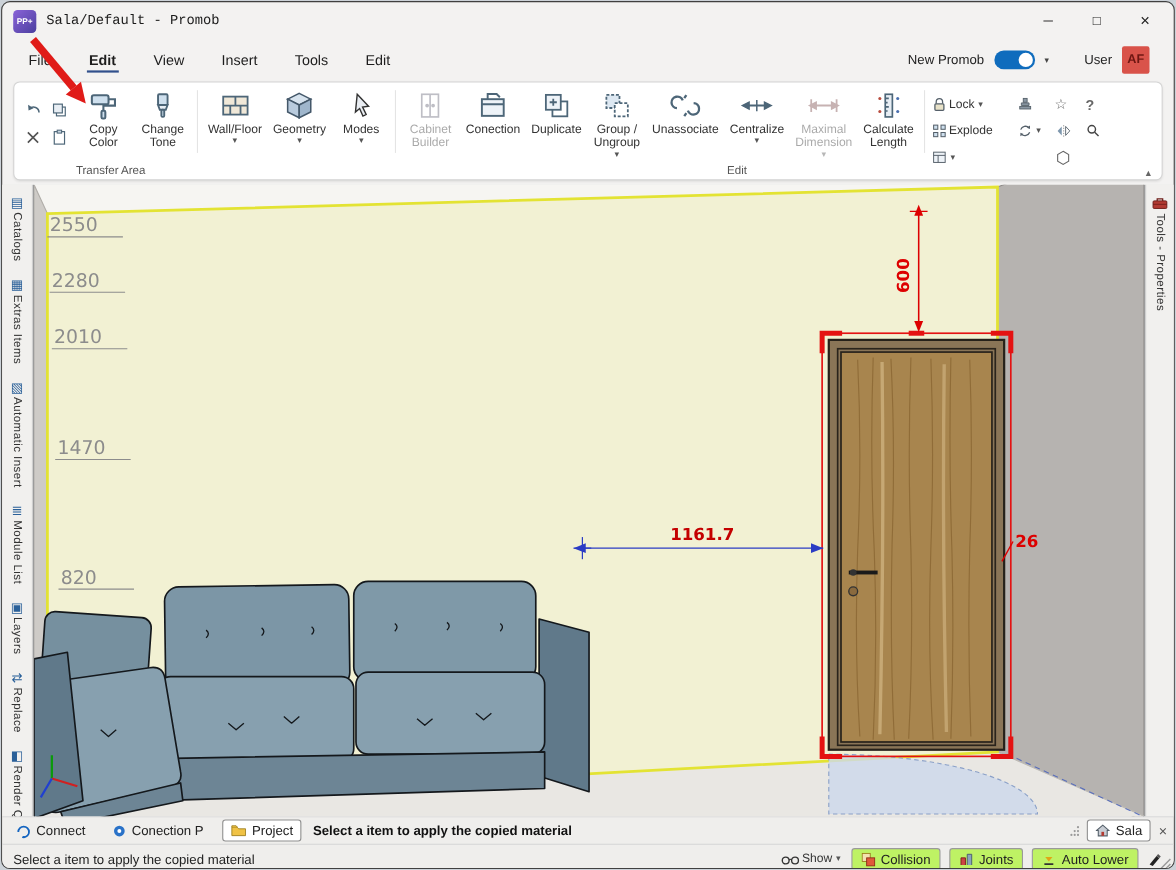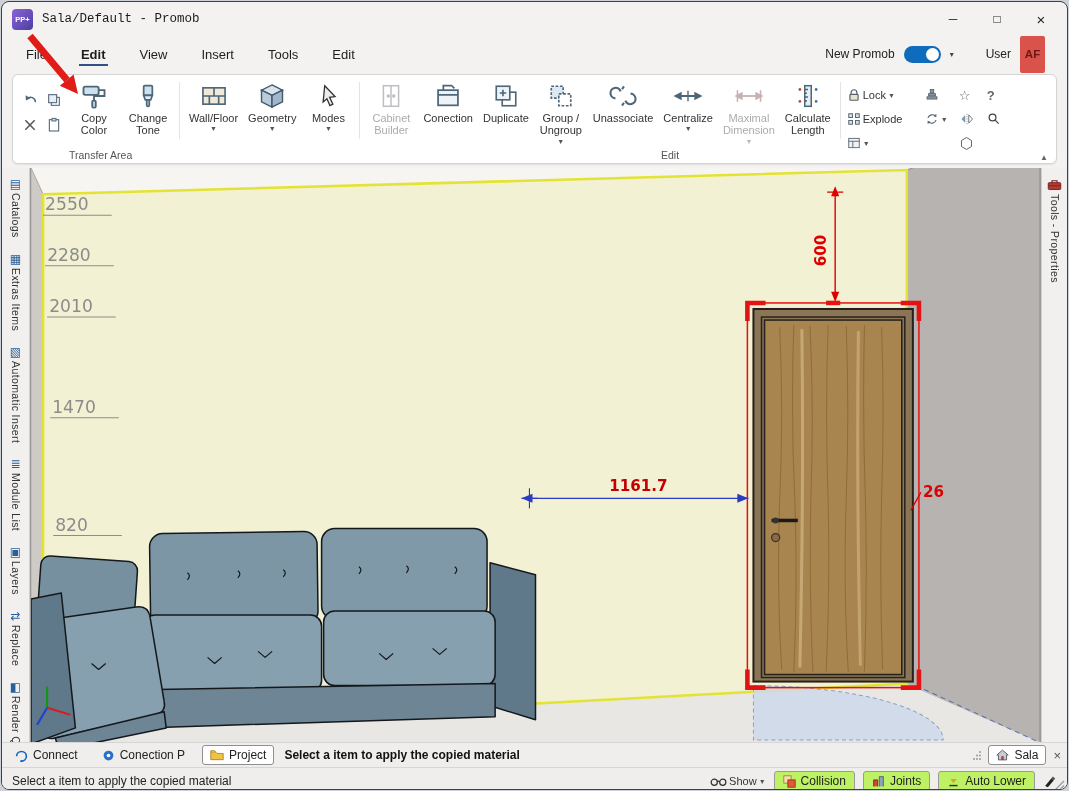--- a/index.html
+++ b/index.html
@@ -13,21 +13,21 @@
   .win-controls{margin-left:auto;display:flex;}
   .win-btn{width:44px;height:30px;display:flex;align-items:center;justify-content:center;font-size:12px;color:#222;cursor:default;}
 
   
   .menubar{height:36px;display:flex;align-items:center;padding:0 22px;gap:30px;font-size:13px;color:#1d1d1d;position:relative;}
   .menu-item{padding:4px 2px;cursor:default;}
   .menu-item.active{font-weight:bold;border-bottom:2.5px solid #31508c;padding-bottom:2px;}
   .menu-right{margin-left:auto;display:flex;align-items:center;gap:9px;font-size:12px;color:#222;}
   .toggle{width:37px;height:17px;border-radius:9px;background:#0f6cbd;position:relative;}
   .toggle .knob{position:absolute;top:2px;right:2px;width:13px;height:13px;border-radius:50%;background:#fff;}
-  .avatar{width:25px;height:37px;background:#d9534a;color:#6e1612;font-weight:bold;font-size:11.5px;display:flex;align-items:center;justify-content:center;border-radius:2px;}
+  .avatar{width:25px;height:25px;background:#d9534a;color:#6e1612;font-weight:bold;font-size:11.5px;display:flex;align-items:center;justify-content:center;border-radius:2px;}
   .tiny-caret{font-size:8px;color:#444;}
 
   
   .ribbon-wrap{height:96px;position:relative;}
   .ribbon{position:absolute;left:10px;right:10px;top:2px;height:90px;background:#fff;border:1px solid #d4d4d4;border-radius:6px;box-shadow:0 1px 2px rgba(0,0,0,.07);display:flex;align-items:flex-start;padding:5px 6px 14px 6px;gap:4px;}
   .mini-grid{display:grid;grid-template-columns:22px 22px;grid-auto-rows:23px;gap:2px;margin-top:8px;}
   .mini{display:flex;align-items:center;justify-content:center;}
   .rbtn{min-width:50px;padding:0 3px;display:flex;flex-direction:column;align-items:center;font-size:11px;color:#333;line-height:1.12;cursor:default;}
   .rbtn .ric{height:32px;display:flex;align-items:center;justify-content:center;}
   .rbtn .l1,.rbtn .l2{display:block;text-align:center;white-space:nowrap;}

